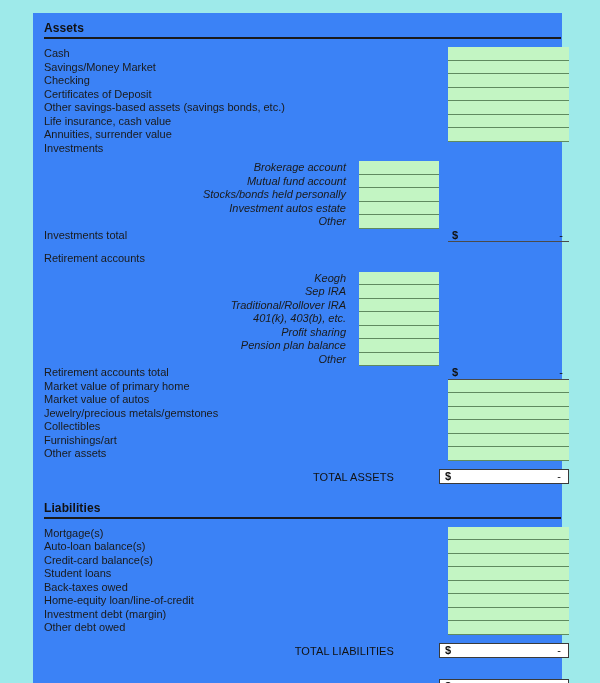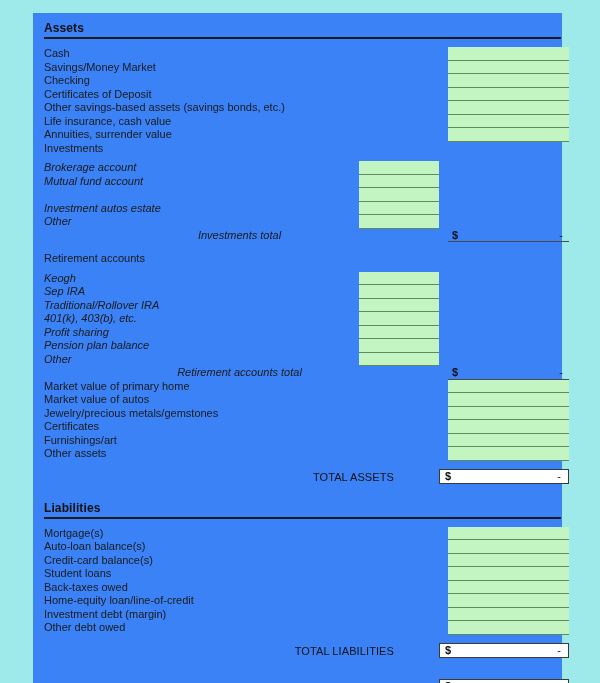--- a/index.html
+++ b/index.html
@@ -51,27 +51,26 @@
     left: 0;
     top: 0;
     font-size: 11px;
     color: #1a1a1a;
     line-height: 13.5px;
     white-space: nowrap;
     text-align: center;
   }
   .label.sub {
     font-style: italic;
-    text-align: left;
+    text-align: right;
     width: 302px;
     left: 0;
   }
   .label.totlabel {
-    font-style: italic;
-    text-align: center;
+    text-align: left;
     width: 391px;
     left: 0;
   }
 
   
   .green {
     position: absolute;
     background: #c3f5c3;
     border-bottom: 1.4px solid #5f8a5f;
     box-sizing: border-box;
@@ -212,20 +211,21 @@
 
     <div class="row">
       <span class="label sub">Brokerage account</span>
       <span class="green sub first"></span>
     </div>
     <div class="row">
       <span class="label sub">Mutual fund account</span>
       <span class="green sub"></span>
     </div>
     <div class="row">
+      <span class="label sub">Stocks/bonds held personally</span>
       <span class="green sub"></span>
     </div>
     <div class="row">
       <span class="label sub">Investment autos estate</span>
       <span class="green sub"></span>
     </div>
     <div class="row">
       <span class="label sub">Other</span>
       <span class="green sub"></span>
     </div>
@@ -288,21 +288,21 @@
     </div>
     <div class="row">
       <span class="label">Market value of autos</span>
       <span class="green main"></span>
     </div>
     <div class="row">
       <span class="label">Jewelry/precious metals/gemstones</span>
       <span class="green main"></span>
     </div>
     <div class="row">
-      <span class="label">Certificates</span>
+      <span class="label">Collectibles</span>
       <span class="green main"></span>
     </div>
     <div class="row">
       <span class="label">Furnishings/art</span>
       <span class="green main"></span>
     </div>
     <div class="row">
       <span class="label">Other assets</span>
       <span class="green main"></span>
     </div>

